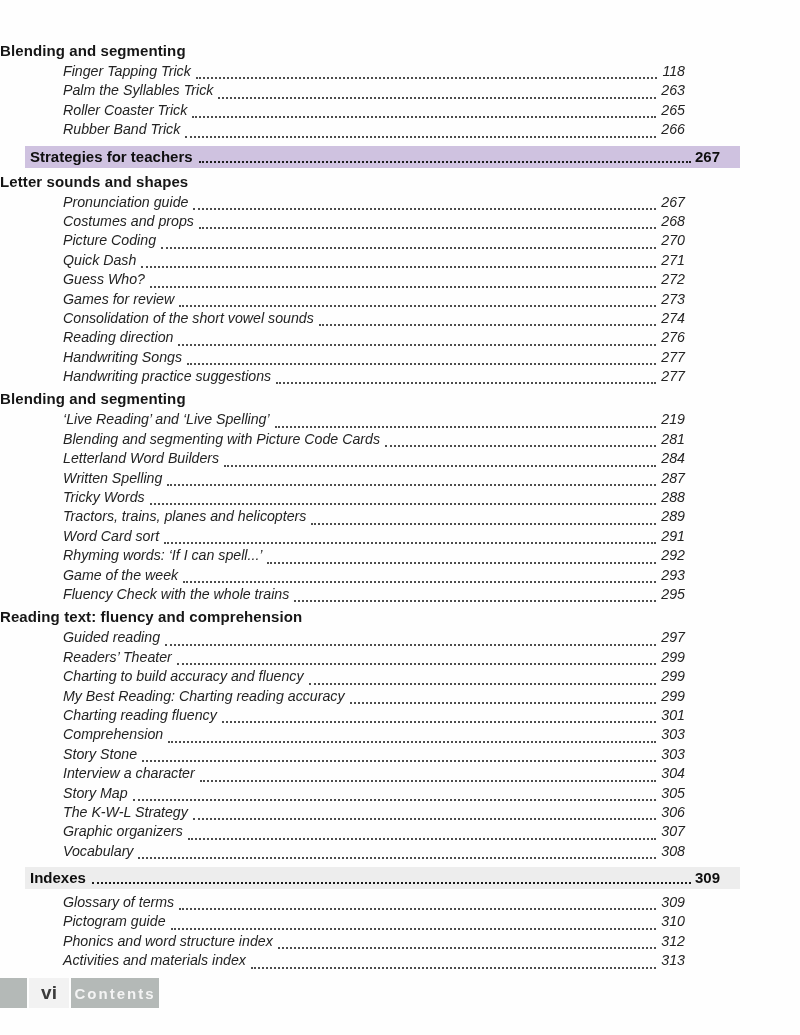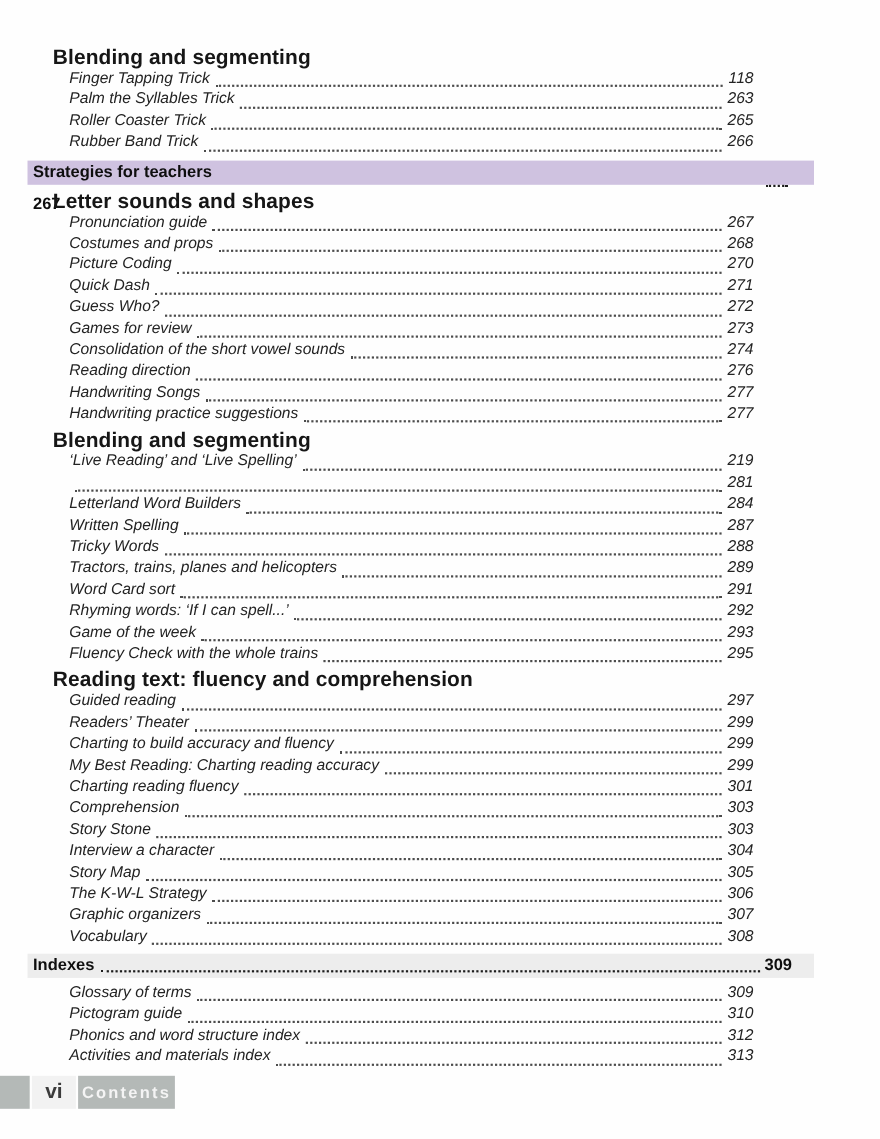--- a/index.html
+++ b/index.html
@@ -20,23 +20,22 @@
     top: 42px; left: 0; right: 0;
   }
   .row {
     display: flex;
     align-items: baseline;
     box-sizing: border-box;
   }
   .row.heading {
     height: 21px;
     margin-top: 3px;
-    padding-left: 48px;
-    font-weight: 700;
-    font-size: 19px;
+    font-weight: 700;
+    font-size: 15px;
     letter-spacing: 0.1px;
     color: #161616;
   }
   .row.heading:first-child { margin-top: 0; }
   .row.entry {
     height: 19.4px;
     padding-left: 63px;
     padding-right: 115px;
     font-size: 14.2px;
     color: #232323;
@@ -124,21 +123,21 @@
       <div class="row entry">
         <span class="label">Roller Coaster Trick</span>
         <span class="leader"></span>
         <span class="pagenum">265</span>
       </div>
       <div class="row entry">
         <span class="label">Rubber Band Trick</span>
         <span class="leader"></span>
         <span class="pagenum">266</span>
       </div>
-      <div class="row band" style="background: rgb(207, 194, 224); flex-direction: column;">
+      <div class="row band" style="background: rgb(207, 194, 224);">
         <span class="label">Strategies for teachers</span>
         <span class="leader"></span>
         <span class="pagenum">267</span>
       </div>
       <div class="row heading">
         <span class="label">Letter sounds and shapes</span>
       </div>
       <div class="row entry">
         <span class="label">Pronunciation guide</span>
         <span class="leader"></span>
@@ -191,20 +190,21 @@
       </div>
       <div class="row heading">
         <span class="label">Blending and segmenting</span>
       </div>
       <div class="row entry">
         <span class="label">‘Live Reading’ and ‘Live Spelling’</span>
         <span class="leader"></span>
         <span class="pagenum">219</span>
       </div>
       <div class="row entry">
+        <span class="label">Blending and segmenting with Picture Code Cards</span>
         <span class="leader"></span>
         <span class="pagenum">281</span>
       </div>
       <div class="row entry">
         <span class="label">Letterland Word Builders</span>
         <span class="leader"></span>
         <span class="pagenum">284</span>
       </div>
       <div class="row entry">
         <span class="label">Written Spelling</span>

